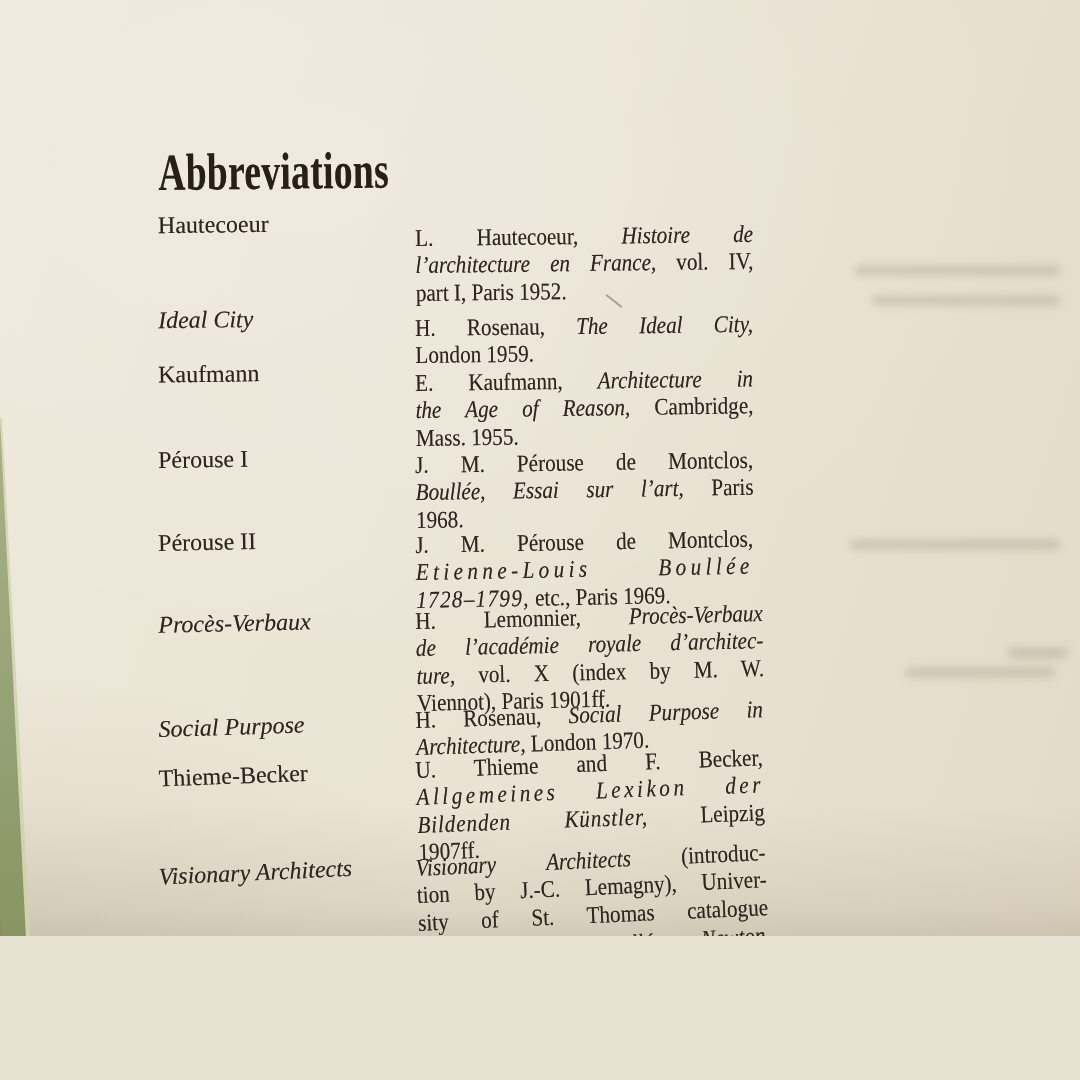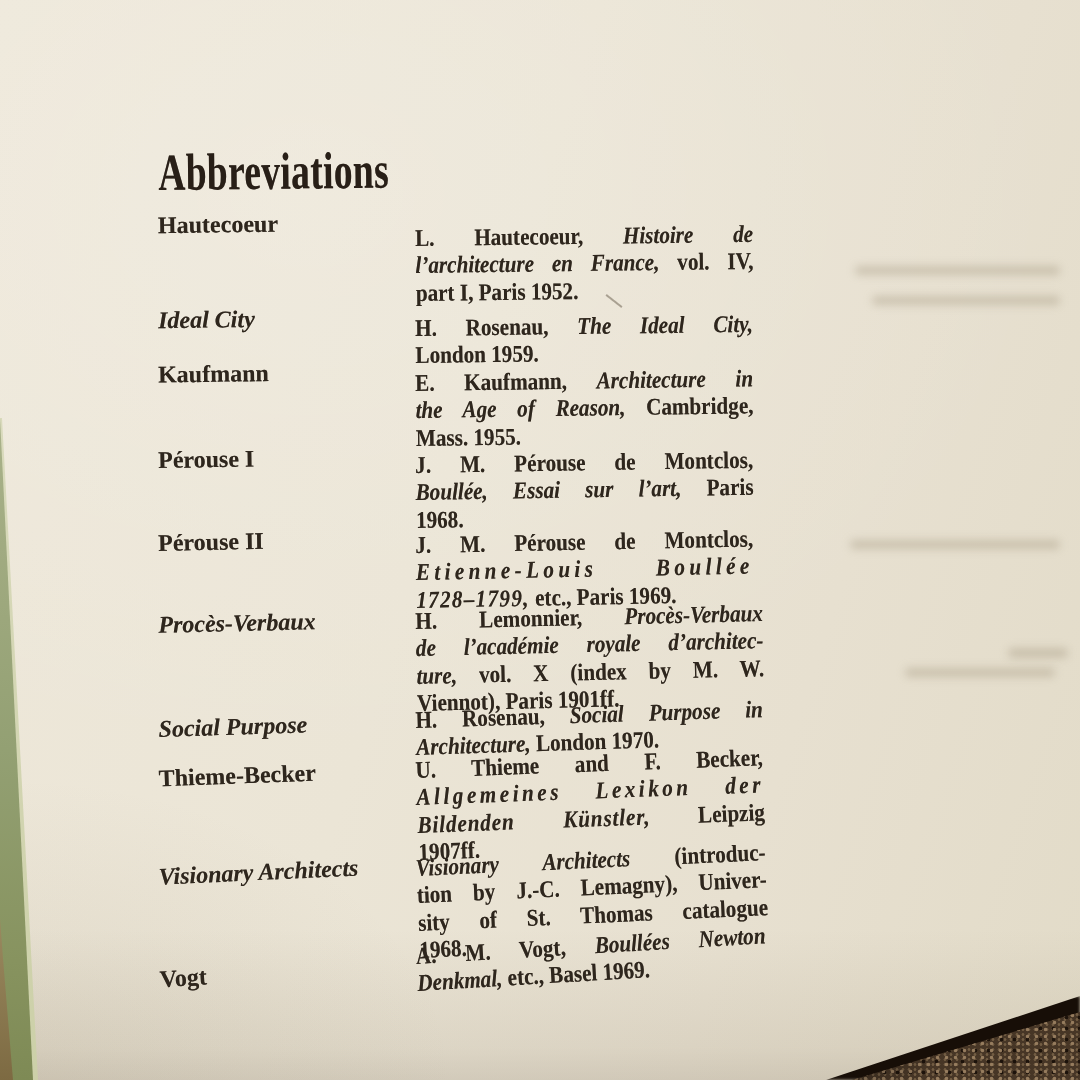--- a/index.html
+++ b/index.html
@@ -1,38 +1,38 @@
 <!DOCTYPE html>
 <html><head>
 <meta charset="utf-8">
 <style>
   html,body{margin:0;padding:0;background:#e8e2d3;}
   .photo{
-    position:relative;width:1080px;height:1080px;overflow:hidden;
+    position:relative;width:1080px;height:936px;overflow:hidden;
     font-family:"Liberation Serif","DejaVu Serif",serif;
     color:#2e261d;
   }
   
   .page{
     position:absolute;inset:0;
     background:
       radial-gradient(120% 90% at 28% 18%, rgba(255,255,255,0.16), rgba(255,255,255,0) 60%),
       radial-gradient(60% 40% at 0% 100%, rgba(140,125,95,0.14), rgba(140,125,95,0) 70%),
       linear-gradient(to bottom, rgba(0,0,0,0) 86%, rgba(110,95,70,0.10) 97%, rgba(90,75,55,0.16) 100%),
       linear-gradient(108deg,#eee8da 0%,#ebe5d6 42%,#e7e0d0 72%,#e2dbc8 100%);
   }
   
   .title{
     position:absolute;left:158px;top:143px;
     font-size:52px;font-weight:bold;letter-spacing:0.5px;
     transform:rotate(-0.6deg) scaleX(0.72);transform-origin:0 0;
     color:#281f17;text-shadow:0 0 0.6px rgba(40,31,23,0.55);
   }
   
-  #entries{position:absolute;inset:0;font-weight:bold;}
+  #entries{position:absolute;inset:0;}
   .entry{position:absolute;left:0;width:1080px;transform:rotate(var(--tilt));transform-origin:415px 0;
          text-shadow:0 0 0.5px rgba(46,38,29,0.5);}
   .entry .label{position:absolute;left:158px;top:var(--lo);font-size:24px;line-height:27px;white-space:nowrap;}
   .entry .cit{position:absolute;left:415px;top:0;width:var(--cw,384px);
               transform:scaleX(0.88);transform-origin:0 0;}
   .line{font-size:24px;line-height:27.4px;height:27.4px;white-space:nowrap;text-align:left;}
   .line.j{text-align:justify;text-align-last:justify;}
   .it{font-style:italic;}
   .entry:nth-child(1){top:225px;--lo:-16px;--tilt:-0.7deg;}
   .entry:nth-child(2){top:315px;--lo:-11px;--tilt:-0.7deg;}

